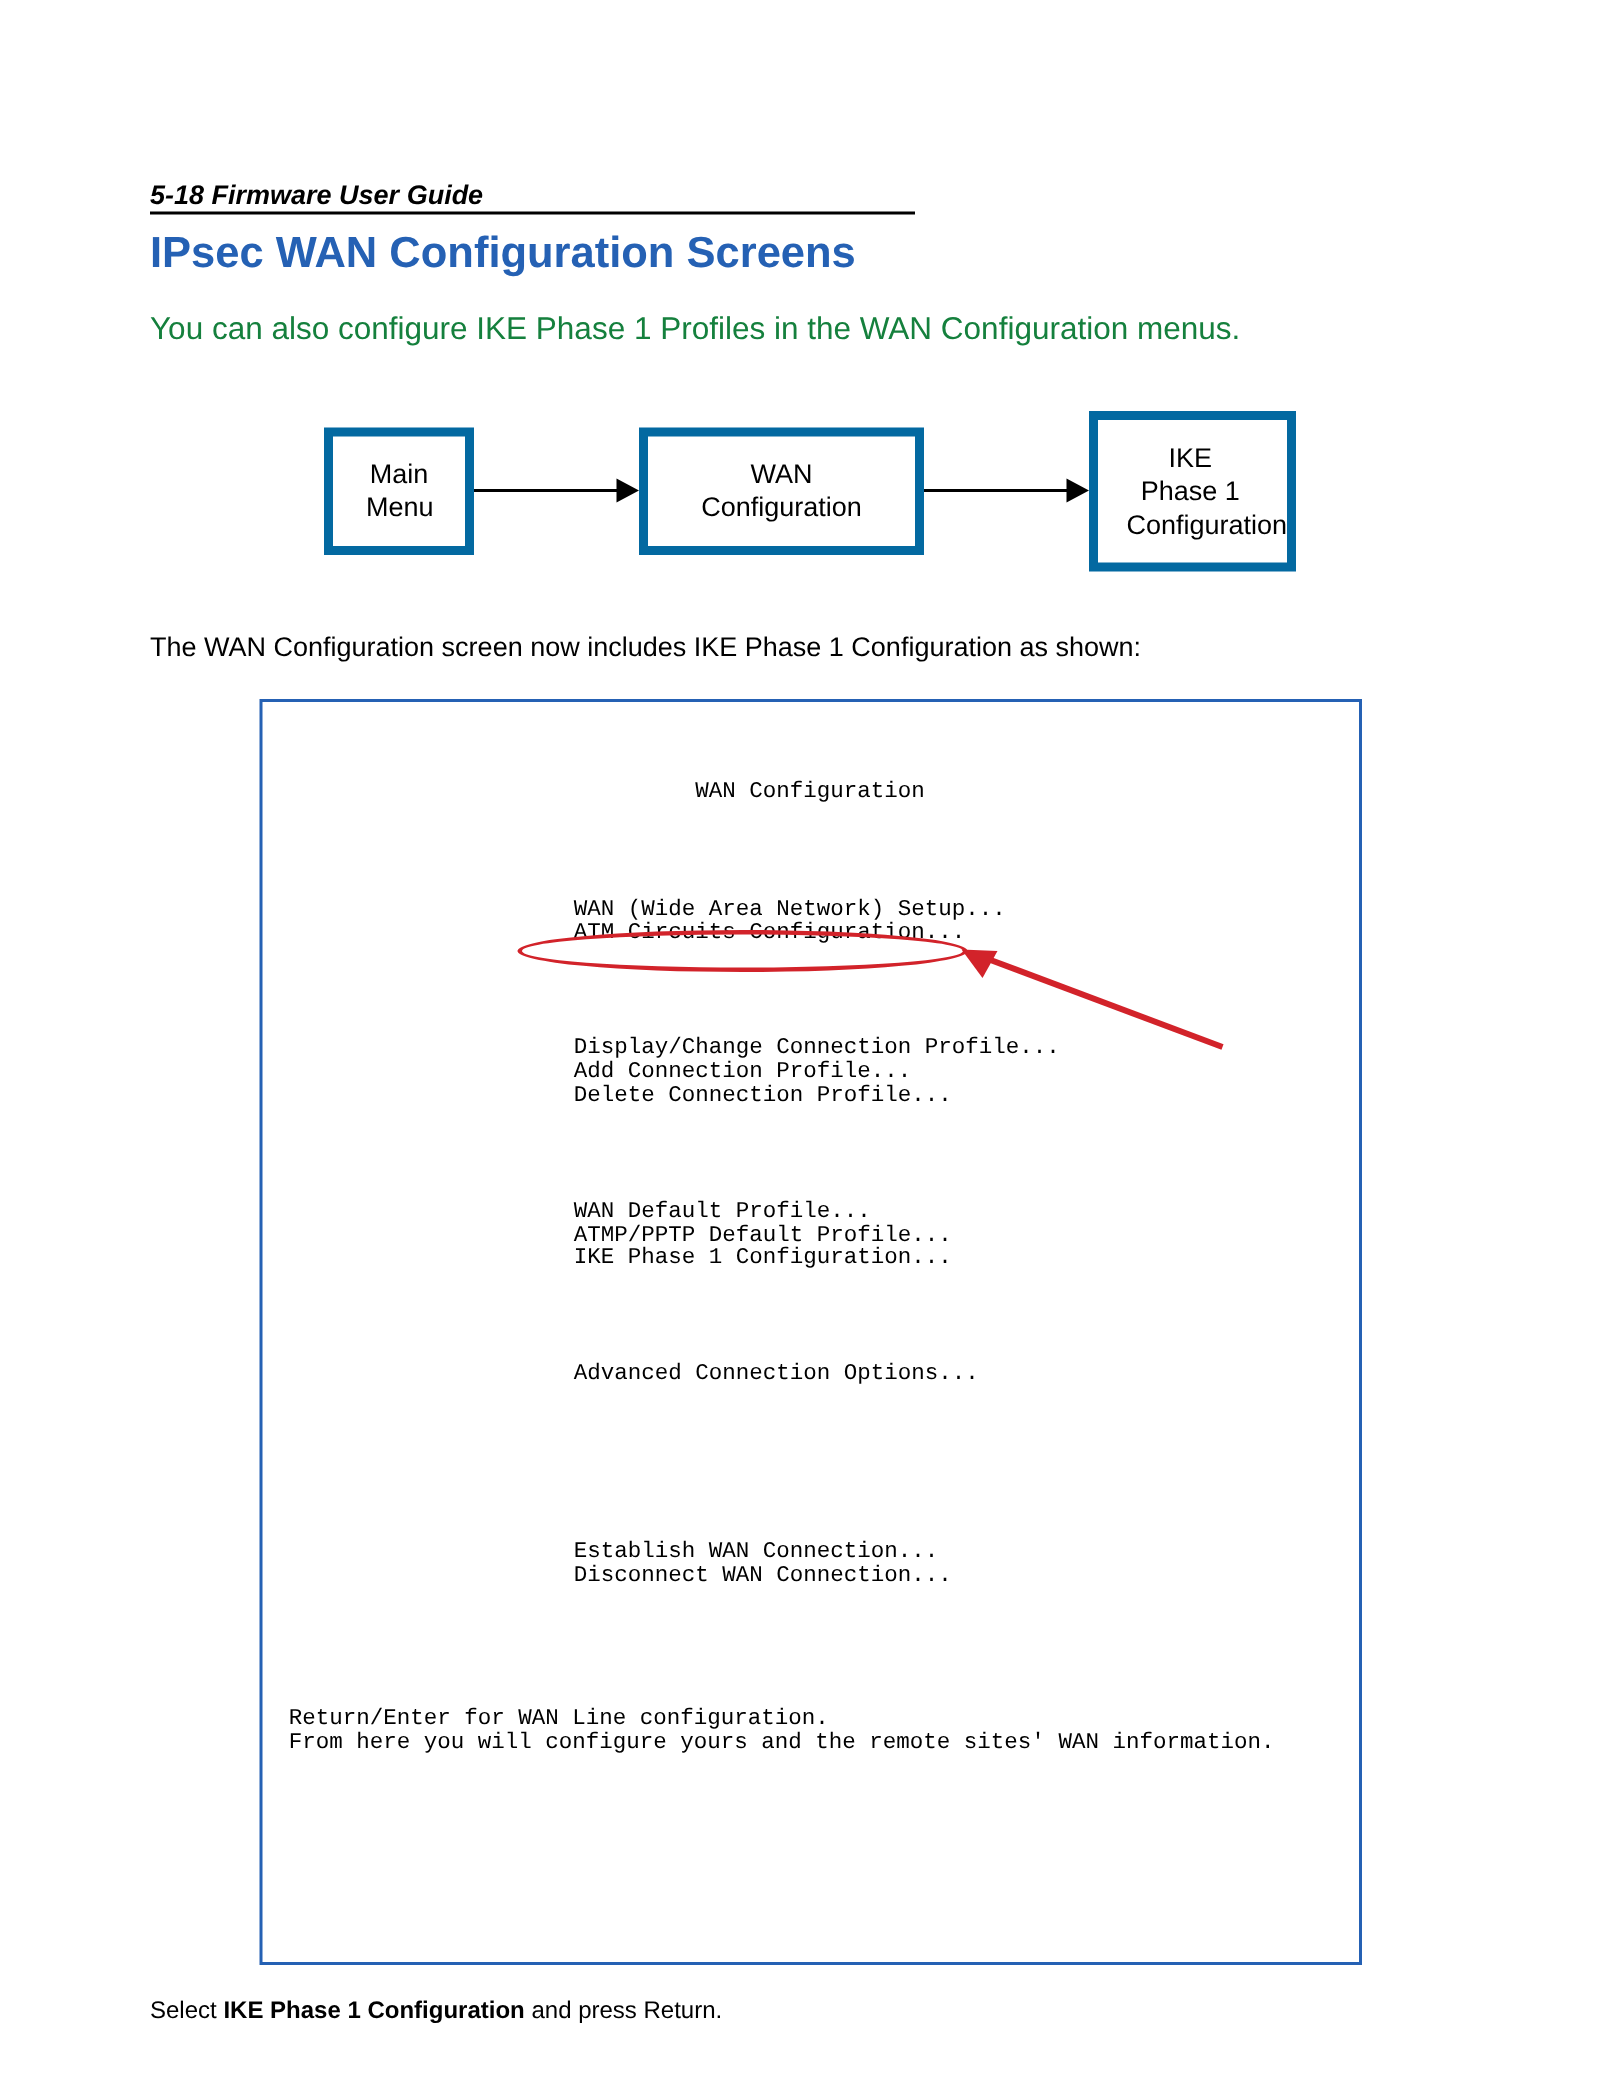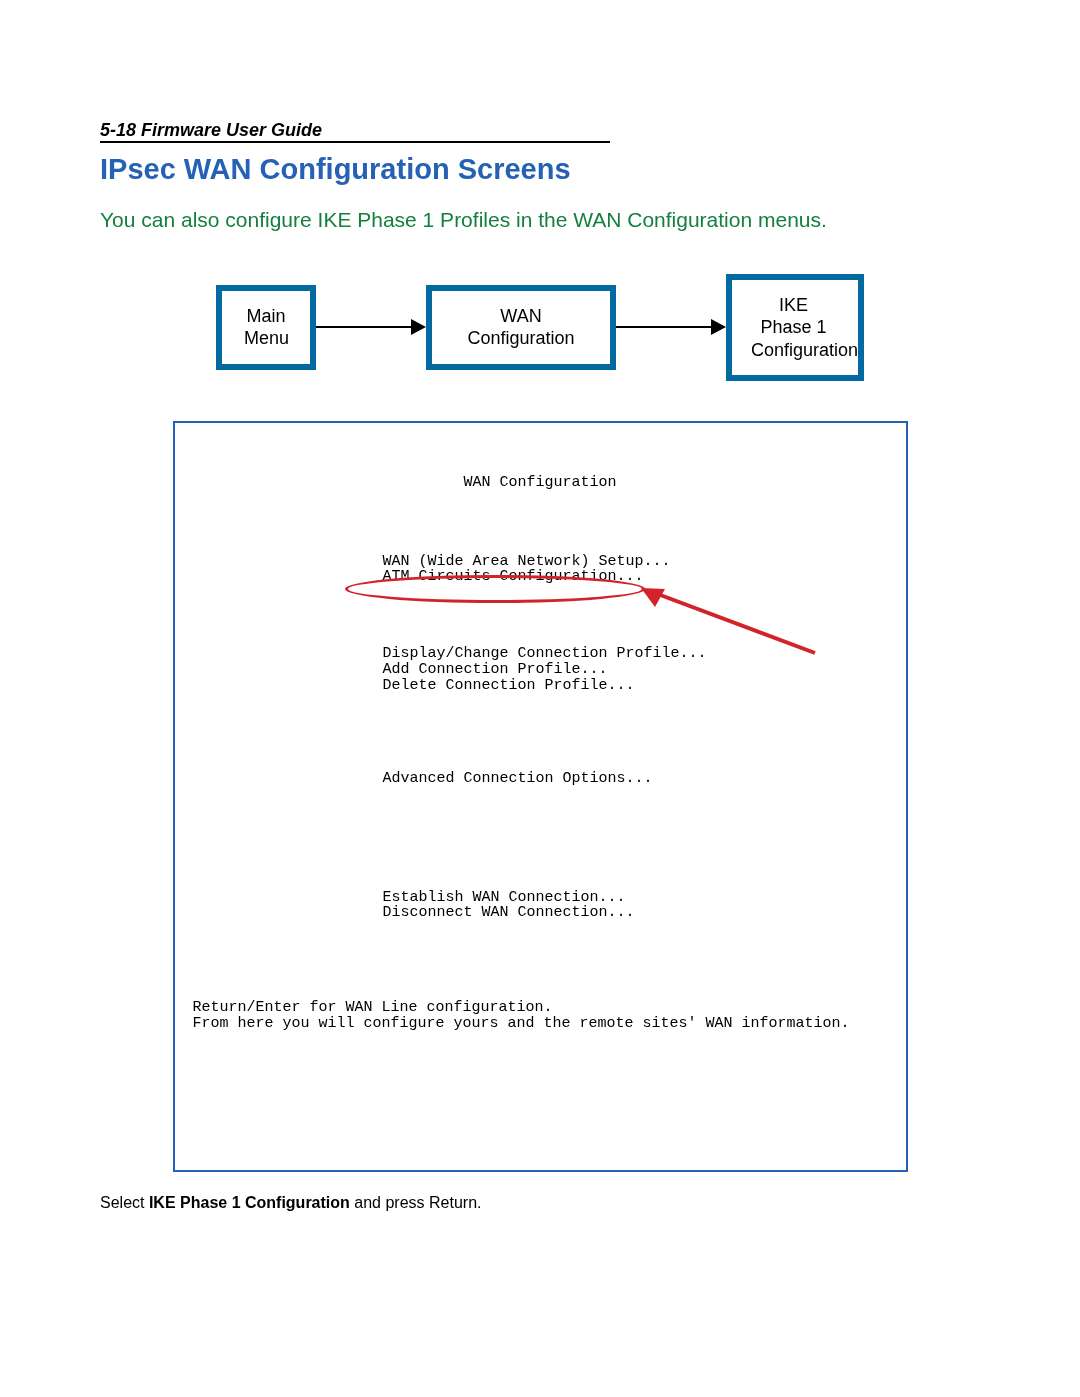--- a/index.html
+++ b/index.html
@@ -148,31 +148,35 @@
     <div class="arrow-holder">
       <div class="arrow-line"></div>
       <div class="arrow-head"></div>
     </div>
     <div class="flow-box box3">
       <div>IKE Phase 1</div>
       <div>Configuration</div>
     </div>
   </div>
 
+  <div class="para2">The WAN Configuration screen now includes IKE Phase 1 Configuration as shown:</div>
 
   <div class="terminal">
     <div class="title-line">WAN Configuration</div>
 
     <div class="group">WAN (Wide Area Network) Setup...
 ATM Circuits Configuration...</div>
 
     <div class="group">Display/Change Connection Profile...
 Add Connection Profile...
 Delete Connection Profile...</div>
 
+    <div class="group">WAN Default Profile...
+ATMP/PPTP Default Profile...
+IKE Phase 1 Configuration...</div>
 
     <div class="group">Advanced Connection Options...</div>
 
     <div class="group" style="margin-top:42px;">Establish WAN Connection...
 Disconnect WAN Connection...</div>
 
     <div class="footer-group">Return/Enter for WAN Line configuration.
 From here you will configure yours and the remote sites' WAN information.</div>
 
     

